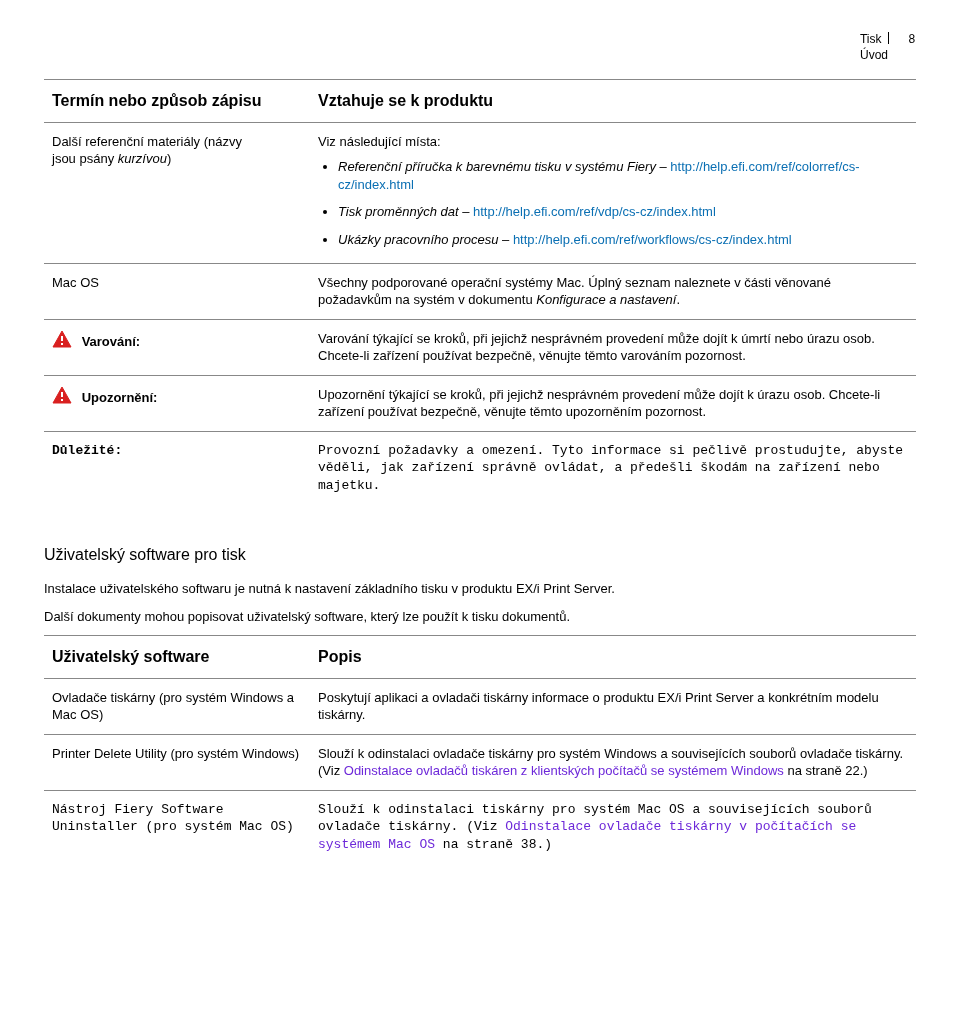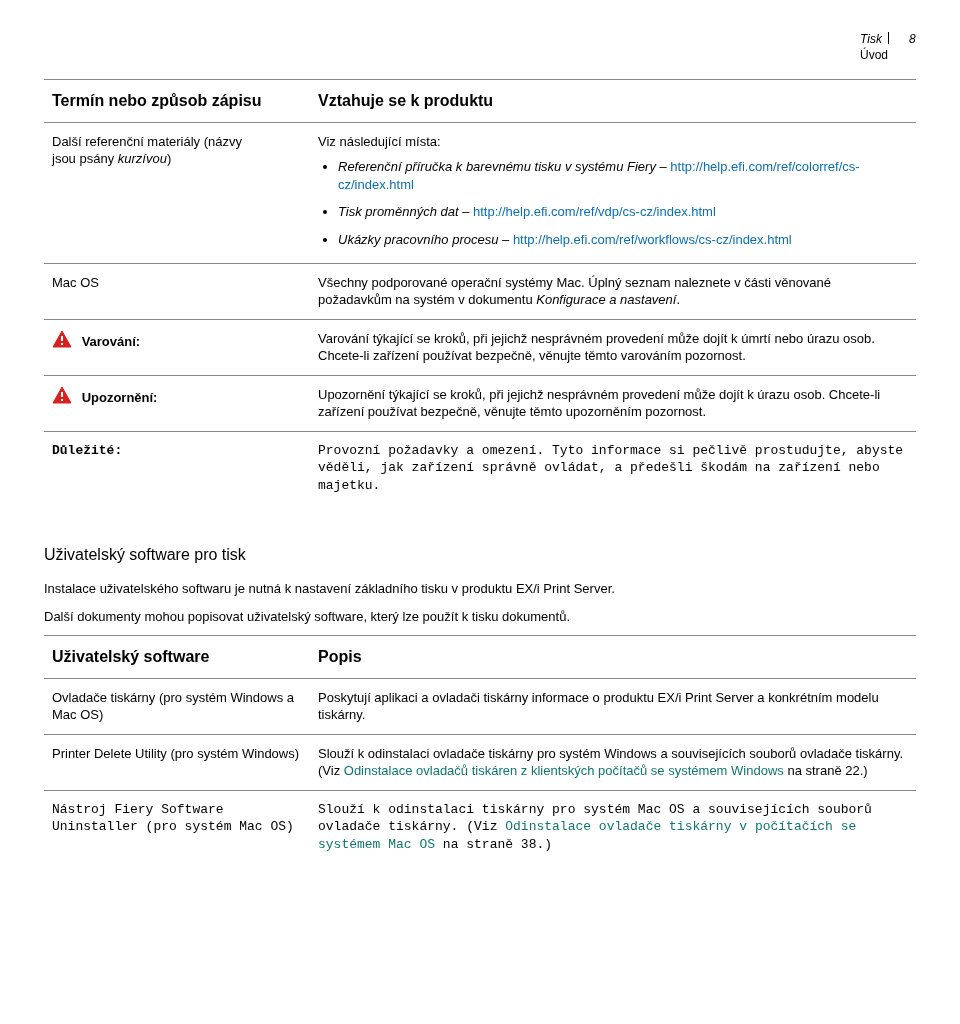--- a/index.html
+++ b/index.html
@@ -17,21 +17,21 @@
     display: flex;
     justify-content: flex-end;
     font-size: 12px;
     color: #000;
     margin-bottom: 16px;
   }
   .page-header .hh {
     text-align: right;
     line-height: 1.3;
   }
-  .page-header .hh .line1 { display: flex; align-items: flex-start; font-style: italic; }
+  .page-header .hh .line1 { display: flex; align-items: flex-start; }
   .page-header .hh .pnum { margin-left: 14px; }
   .page-header .hh .vline {
     display: inline-block;
     width: 1px;
     height: 12px;
     background: #000;
     margin: 0 6px;
     vertical-align: middle;
   }
   .page-header .hh .line2 { text-align: right; padding-right: 28px; }
@@ -51,21 +51,21 @@
     font-size: 16px;
     font-weight: 600;
     border-top: 1px solid #888;
     border-bottom: none;
   }
   table.def-table tr.header-row th { border-top: 1px solid #888; }
   table.def-table .col1 { width: 250px; }
   table.def-table .col2 { }
   .italic { font-style: italic; }
   a.link { color: #0a6fb3; text-decoration: none; }
-  span.link { color: #0f766e; }
+  span.link { color: #6d28d9; }
   ul.bullets {
     list-style: disc;
     padding-left: 20px;
     margin: 8px 0 0 0;
   }
   ul.bullets li { margin-bottom: 10px; }
   ul.bullets li:last-child { margin-bottom: 4px; }
   .warn-icon {
     display: inline-block;
     vertical-align: middle;

